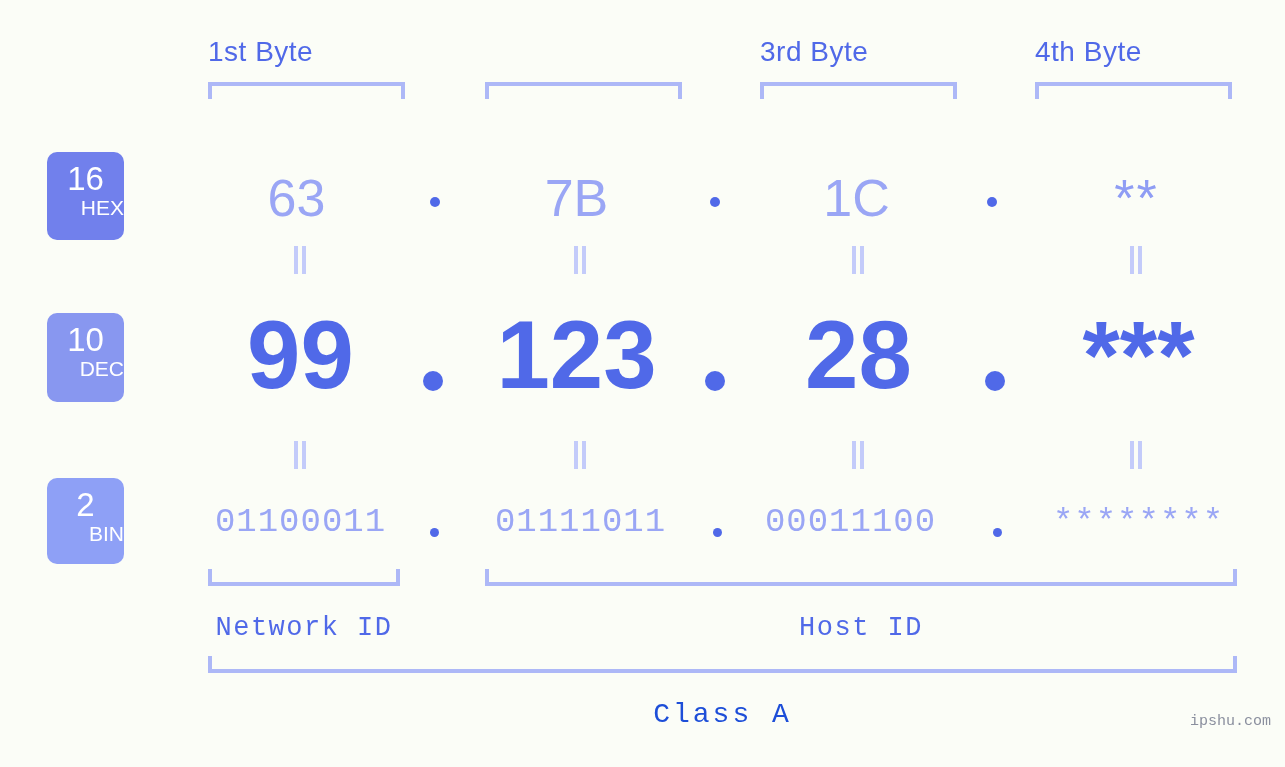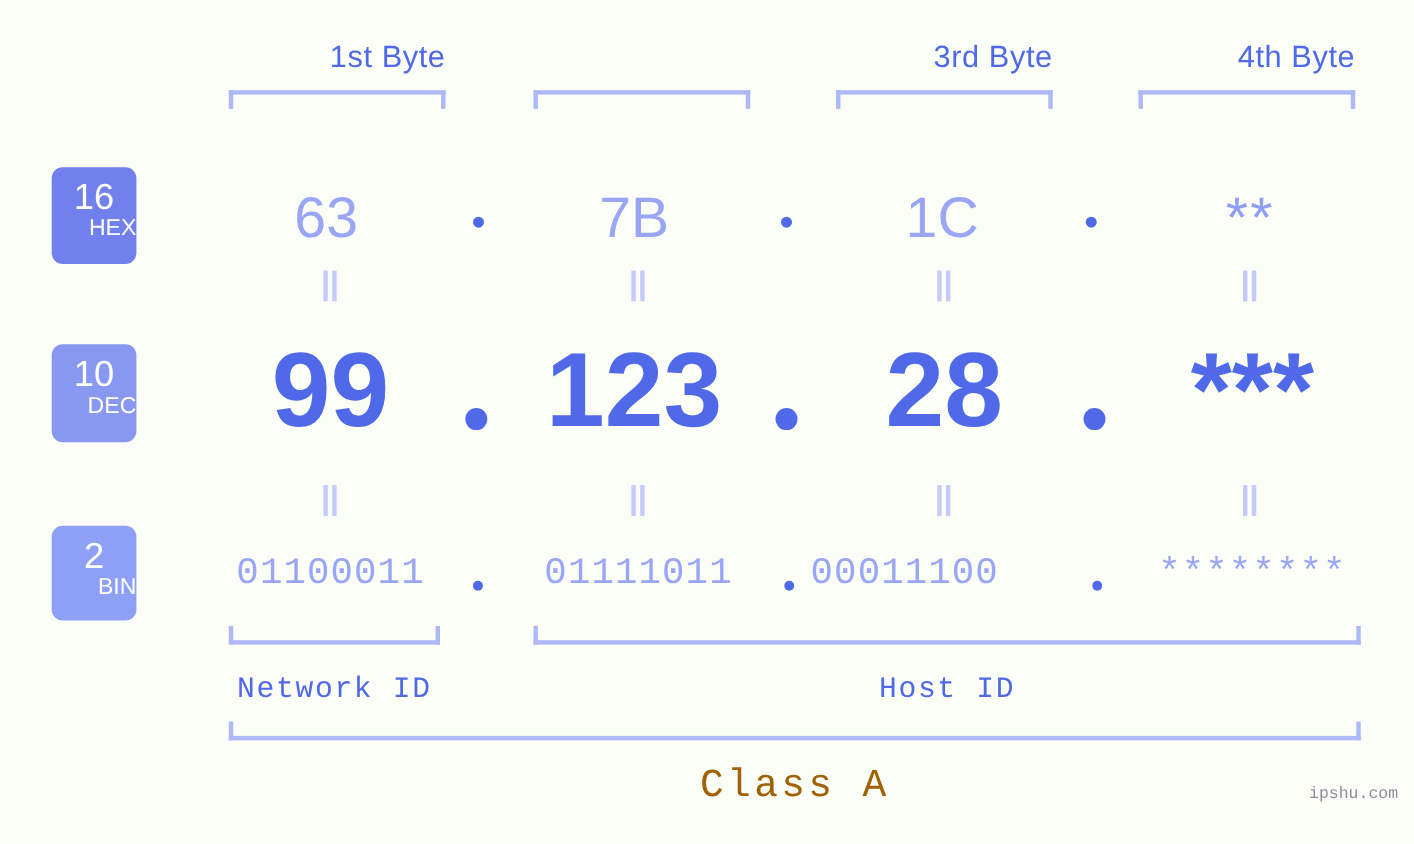--- a/index.html
+++ b/index.html
@@ -19,21 +19,21 @@
     width: 1285px;
     height: 767px;
   }
 
   
   .byte-label {
     position: absolute;
     top: 32px;
     height: 40px;
     line-height: 40px;
-    text-align: right;
+    text-align: left;
     font-size: 28px;
     color: #5069e8;
     font-family: "Liberation Sans", sans-serif;
     letter-spacing: 0.5px;
     white-space: nowrap;
   }
 
   
   .bracket-down {
     position: absolute;
@@ -162,22 +162,22 @@
     letter-spacing: 1.5px;
     white-space: nowrap;
   }
 
   .class-label {
     position: absolute;
     top: 694px;
     height: 42px;
     line-height: 42px;
     text-align: center;
-    font-size: 36px;
-    color: #a16207;
+    font-size: 28px;
+    color: #1d4ed8;
     font-family: "Liberation Mono", monospace;
     letter-spacing: 3px;
     white-space: nowrap;
   }
 
   .watermark {
     position: absolute;
     right: 14px;
     top: 713px;
     font-size: 15px;
@@ -264,21 +264,21 @@
       <i></i>
     </div>
   <div class="eq bot" style="left:1136px;">
       <i></i>
       <i></i>
     </div>
 
   <div class="row-bin">
     <div class="cell" style="left:202px;width:197px;">01100011</div>
     <div class="cell" style="left:482px;width:197px;">01111011</div>
-    <div class="cell" style="left:724px;width:197px;font-family:Liberation Mono, monospace;">00011100</div>
+    <div class="cell" style="left:752px;width:197px;font-family:Liberation Mono, monospace;">00011100</div>
     <div class="cell" style="left:1040px;width:197px;">********</div>
     <div class="dot bin-dot" style="left:430px;"></div>
     <div class="dot bin-dot" style="left:713px;"></div>
     <div class="dot bin-dot" style="left:993px;"></div>
   </div>
 
   <div class="bracket-up" style="left:208px;top:569px;width:192px;"></div>
   <div class="bracket-up" style="left:485px;top:569px;width:752px;"></div>
 
   <div class="id-label" style="left:208px;width:192px;">Network ID</div>

